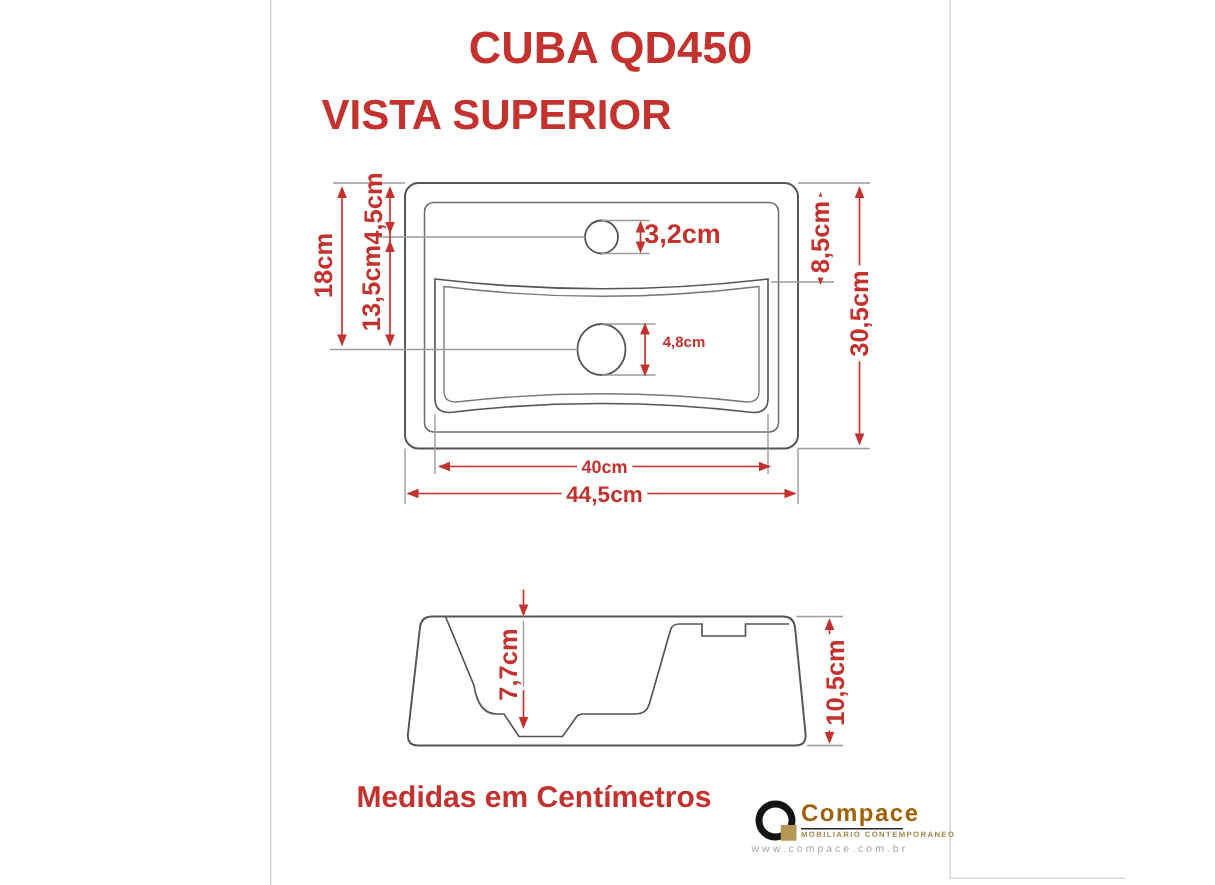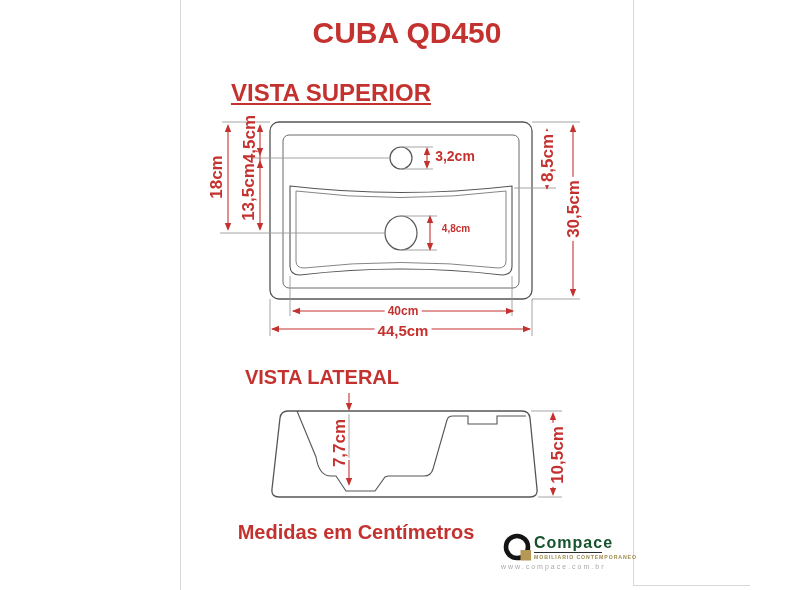--- a/index.html
+++ b/index.html
@@ -9,21 +9,21 @@
   }
   .stage svg{position:absolute;left:0;top:0;}
   .lbl{
     position:absolute;color:#C4322F;font-weight:bold;white-space:nowrap;
     line-height:1;transform:translate(-50%,-50%);
   }
   .lbl.v{transform:translate(-50%,-50%) rotate(-90deg);}
   .lbl.bg{background:#fff;padding:1px 3px;}
   .edge{position:absolute;background:#D8D8D8;}
   .brandname{
-    position:absolute;color:#14532d;font-weight:bold;letter-spacing:1px;
+    position:absolute;color:#a16207;font-weight:bold;letter-spacing:1px;
     font-size:16px;line-height:1;
   }
   .brandtag{
     position:absolute;color:#A08A50;font-weight:bold;font-size:5.2px;
     letter-spacing:0.9px;line-height:1;
   }
   .brandurl{
     position:absolute;color:#A9A9A9;font-size:7px;letter-spacing:2px;line-height:1;
   }
   .brandrule{position:absolute;background:#2b2b2b;height:1px;}
@@ -123,33 +123,32 @@
     </g>
 
     <g>
       <circle cx="517" cy="547" r="11" fill="none" stroke="#141414" stroke-width="4.6"></circle>
       <rect x="520.5" y="550" width="10.5" height="10.5" fill="#B59855"></rect>
     </g>
   </svg>
 
   <div class="lbl" style="left:407px;top:33px;font-size:30px;">CUBA QD450</div>
 
-  <div class="lbl" style="left:331px;top:93px;font-size:24px;text-decoration:underline;">VISTA SUPERIOR</div>
+  <div class="lbl" style="left:331px;top:77px;font-size:28px;">VISTA SUPERIOR</div>
 
   <div class="lbl v" style="left:216px;top:177px;font-size:17px;">18cm</div>
   <div class="lbl v" style="left:249px;top:139px;font-size:17px;">4,5cm</div>
   <div class="lbl v" style="left:248px;top:192px;font-size:17px;">13,5cm</div>
-  <div class="lbl" style="left:455px;top:156px;font-size:14px;">3,2cm</div>
+  <div class="lbl" style="left:455px;top:156px;font-size:18px;">3,2cm</div>
   <div class="lbl" style="left:456px;top:229px;font-size:10px;">4,8cm</div>
   <div class="lbl v bg" style="left:547px;top:158px;font-size:17px;">8,5cm</div>
   <div class="lbl v bg" style="left:573px;top:209px;font-size:17px;">30,5cm</div>
   <div class="lbl bg" style="left:403px;top:311px;font-size:12px;">40cm</div>
   <div class="lbl bg" style="left:403px;top:330px;font-size:15px;">44,5cm</div>
 
-  <div class="lbl" style="left:322px;top:377px;font-size:20px;">VISTA LATERAL</div>
 
   <div class="lbl v" style="left:339px;top:443px;font-size:17px;">7,7cm</div>
   <div class="lbl v bg" style="left:557px;top:455px;font-size:17px;">10,5cm</div>
 
   <div class="lbl" style="left:356px;top:532px;font-size:20px;">Medidas em Centímetros</div>
 
   <div class="brandname" style="left:534px;top:535px;">Compace</div>
   <div class="brandrule" style="left:534px;top:552px;width:68px;"></div>
   <div class="brandtag" style="left:534px;top:555px;">MOBILIARIO CONTEMPORANEO</div>
   <div class="brandurl" style="left:501px;top:563px;">www.compace.com.br</div>

